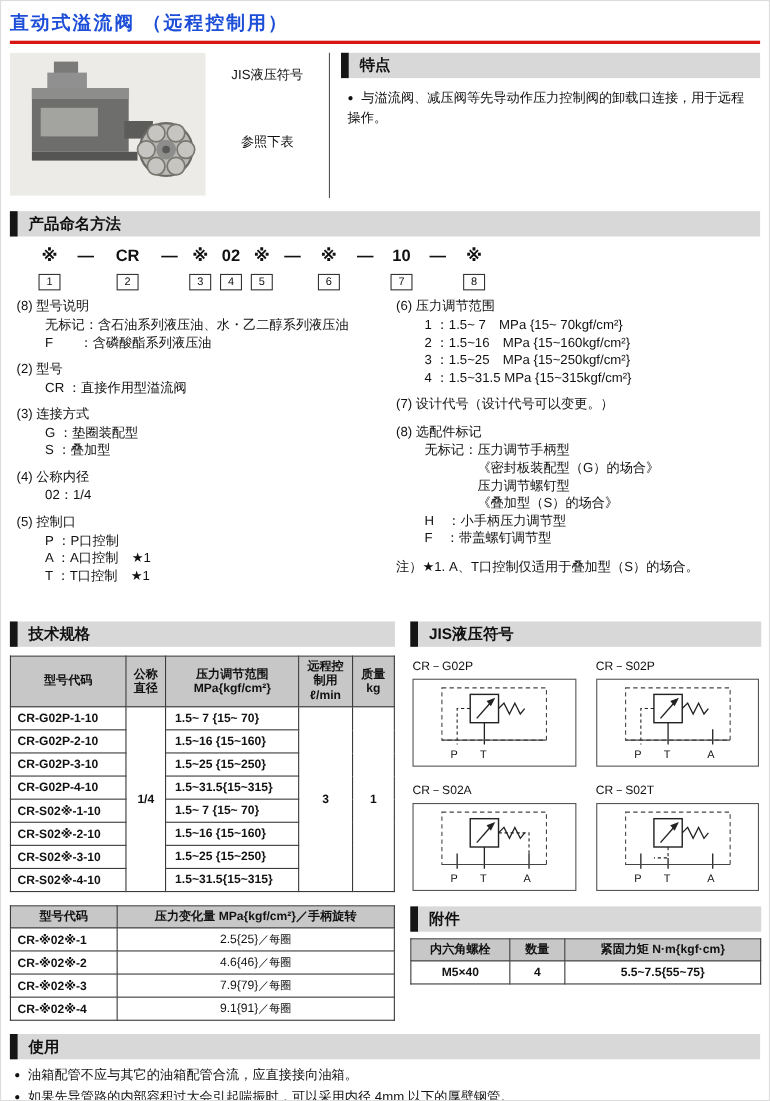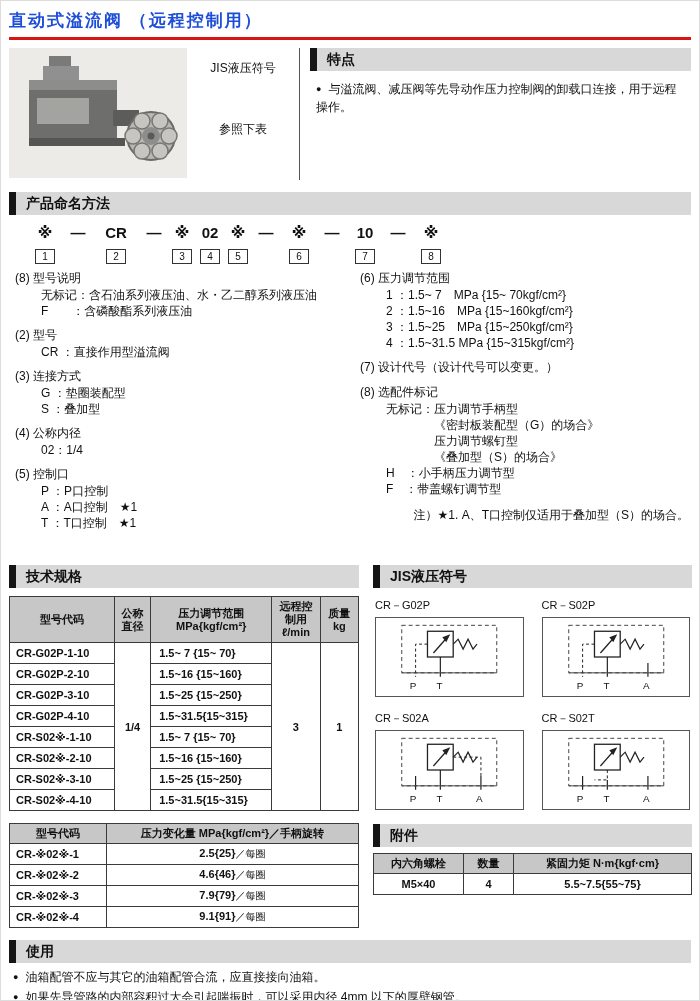--- a/index.html
+++ b/index.html
@@ -42,36 +42,36 @@
   .idx{
     display:inline-block;border:1px solid #333;min-width:14px;padding:0 2px;
     font-size:10px;line-height:13px;font-weight:normal;background:#fff;
   }
   
   .naming-cols{display:flex;margin:6px 10px 0 14px;gap:16px;}
   .ncol{flex:1;font-size:12px;}
   .grp{margin-bottom:8px;}
   .grp-h{line-height:17px;}
   .grp-l{margin-left:26px;line-height:16px;}
-  .grp-note{margin-top:10px;line-height:16px;text-align:right;}
+  .grp-note{margin-top:10px;line-height:16px;}
   
   .lower{display:flex;margin:26px 8px 0 8px;gap:14px;}
   .lcol{width:350px;flex:none;}
   .rcol{flex:1;}
   
   table.tbl{border-collapse:collapse;font-size:11px;width:100%;table-layout:fixed;}
   .tbl th,.tbl td{border:1px solid #3a3a3a;padding:1px 4px;box-sizing:border-box;}
   .tbl th{background:#c7c7c7;font-weight:bold;text-align:center;white-space:pre-line;line-height:13px;padding:3px 2px;}
   .tbl td{height:21px;}
   .tbl td.model{font-weight:bold;padding-left:6px;}
   .tbl td.press{font-weight:bold;padding-left:8px;}
   .tbl td.ctr{text-align:center;font-weight:bold;}
   table.tech{margin-top:8px;}
   table.handle{margin-top:12px;}
-  .handle td .dval{font-weight:bold;text-align:center;}
+  .handle td .dval{font-weight:normal;text-align:center;}
   .handle td .dper{font-size:10px;}
   .handle td.val{text-align:center;}
   table.acc{margin-top:6px;}
   
   .sym-grid{display:grid;grid-template-columns:1fr 1fr;column-gap:18px;row-gap:14px;margin:10px 2px 14px 2px;}
   .sym-label{font-size:11px;margin-bottom:4px;}
   .sym-box{border:1px solid #555;height:78px;background:#fff;}
   .sym-box svg{width:100%;height:100%;display:block;}
   .sym-box text{font-size:10px;fill:#111;font-family:"Liberation Sans","DejaVu Sans",sans-serif;}
   

